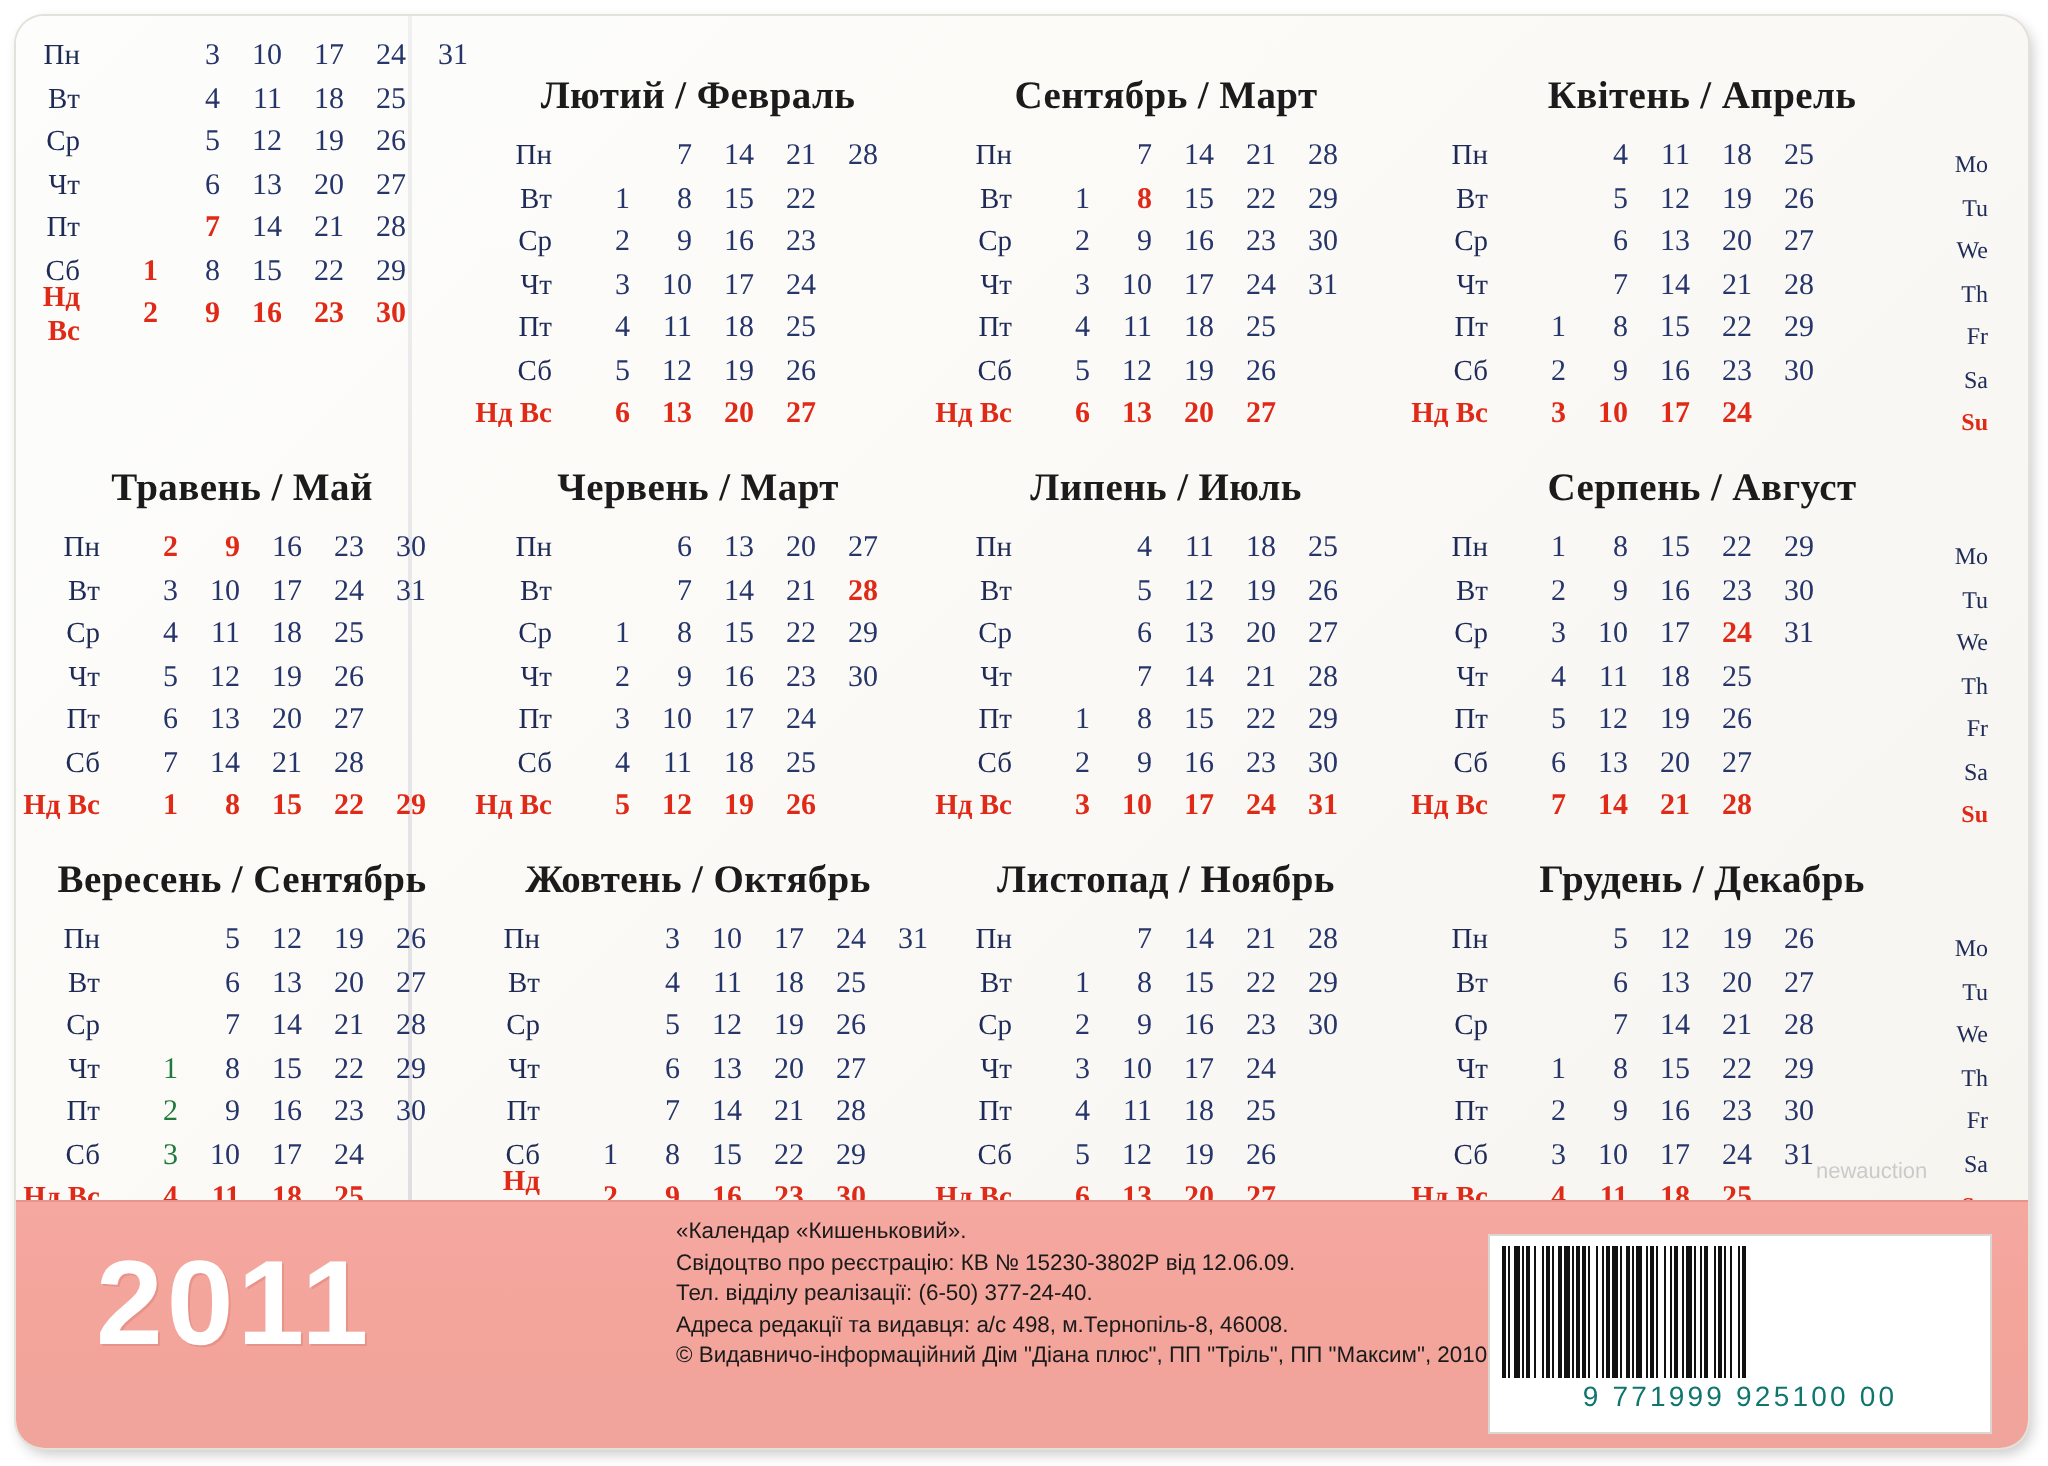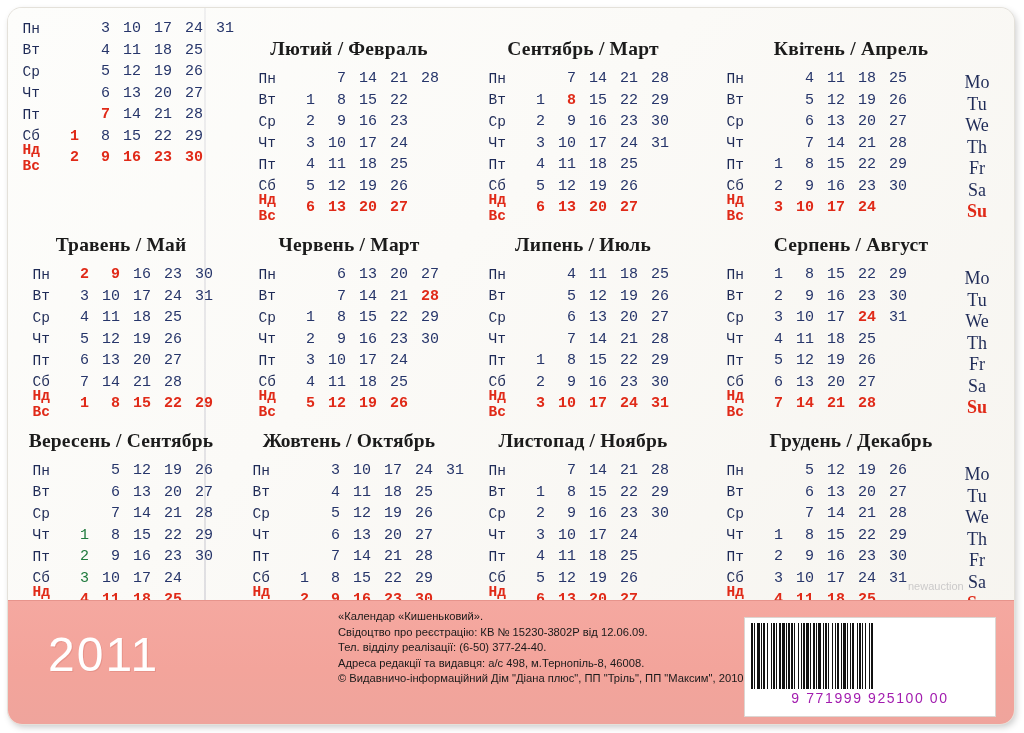--- a/index.html
+++ b/index.html
@@ -60,21 +60,20 @@
     font-size: 19.5px;
     font-weight: bold;
     color: #1b1b1b;
     letter-spacing: 0.2px;
     padding-top: 28px;
     white-space: nowrap;
   }
   .rows {
     margin-top: 8px;
     display: block;
-    font-family: Liberation Mono, monospace;
   }
   .row {
     height: 21.5px;
     display: flex;
     align-items: center;
     font-size: 15px;
     color: #1e2a55;
   }
   .daylabel {
     width: 42px;
@@ -105,23 +104,23 @@
   
   .encol {
     position: absolute;
     right: 6px;
     top: 62px;
     width: 34px;
   }
   .en {
     height: 21.5px;
     line-height: 21.5px;
-    font-size: 18px;
+    font-size: 12px;
     color: #1f2b57;
-    text-align: center;
+    text-align: right;
   }
   .en.sun { color: #e02a18; font-weight: bold; }
 
   
   #footer {
     position: absolute;
     left: 0;
     top: 592px;
     width: 1006px;
     height: 124px;
@@ -130,23 +129,23 @@
   }
   #footer-left {
     position: absolute;
     left: 0; top: 0;
     width: 330px;
     height: 124px;
   }
   #year {
     position: absolute;
     left: 40px;
-    top: 26px;
-    font-size: 48px;
-    font-weight: normal;
+    top: 16px;
+    font-size: 60px;
+    font-weight: bold;
     color: #ffffff;
     letter-spacing: 2px;
     font-family: "Liberation Sans", sans-serif;
     text-shadow: 1px 1px 0 rgba(220,130,120,0.5);
   }
   #footer-mid {
     position: absolute;
     left: 330px;
     top: 8px;
     width: 400px;
@@ -182,21 +181,21 @@
   }
   #barcode-num {
     position: absolute;
     left: 0;
     top: 72px;
     width: 250px;
     text-align: center;
     font-family: "Liberation Sans", sans-serif;
     font-size: 14px;
     letter-spacing: 1.6px;
-    color: #a21caf;
+    color: #0f766e;
   }
   
   .wm {
     position: absolute;
     font-family: "Liberation Sans", sans-serif;
     color: rgba(120,120,120,0.30);
     pointer-events: none;
     user-select: none;
   }
   #wm-faint {

